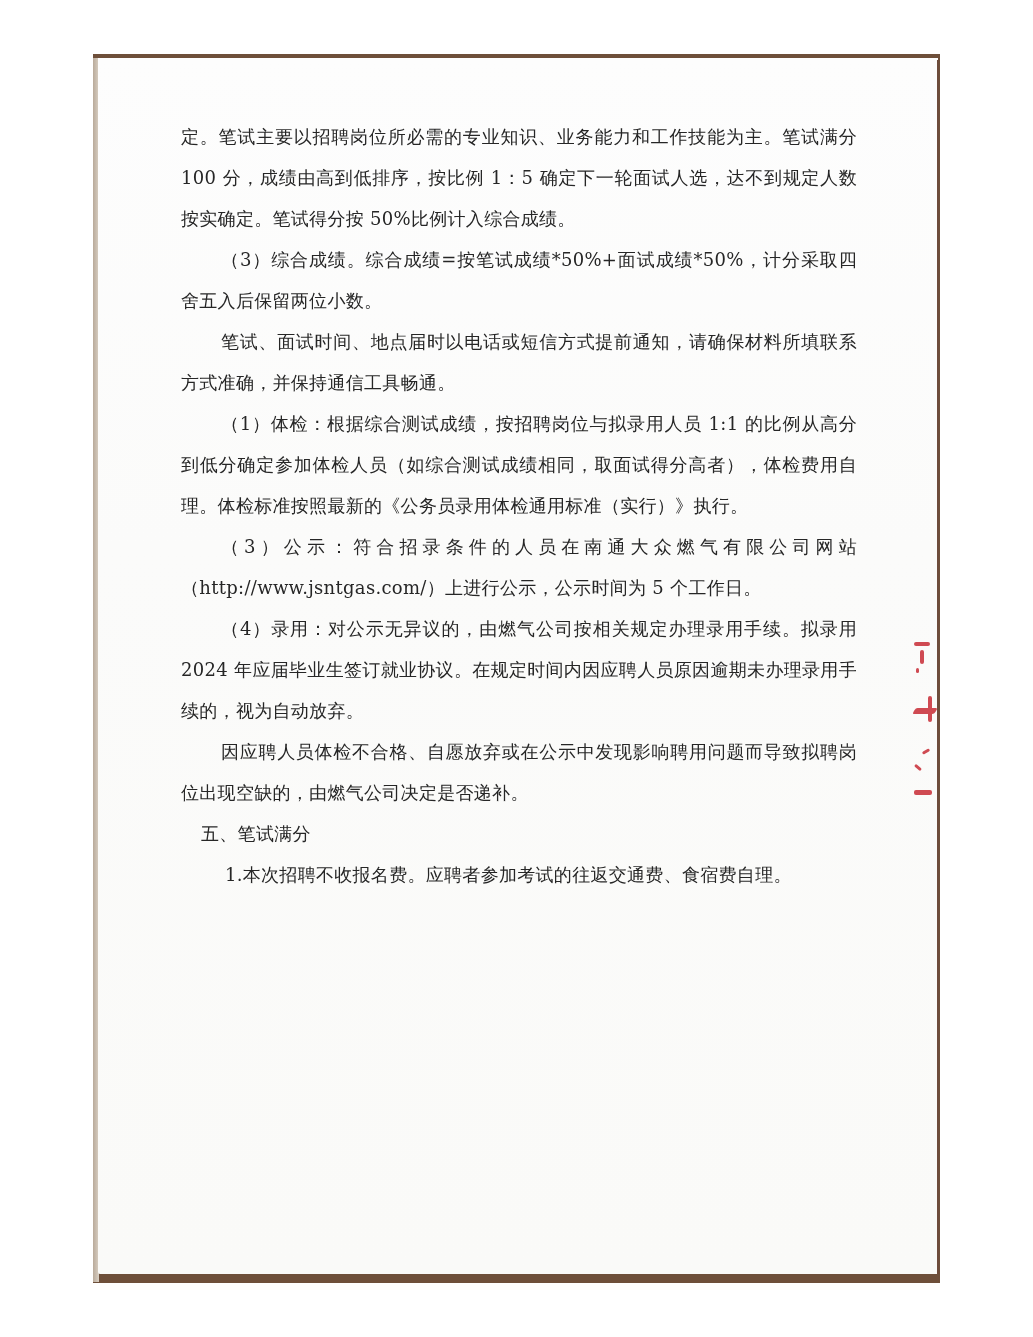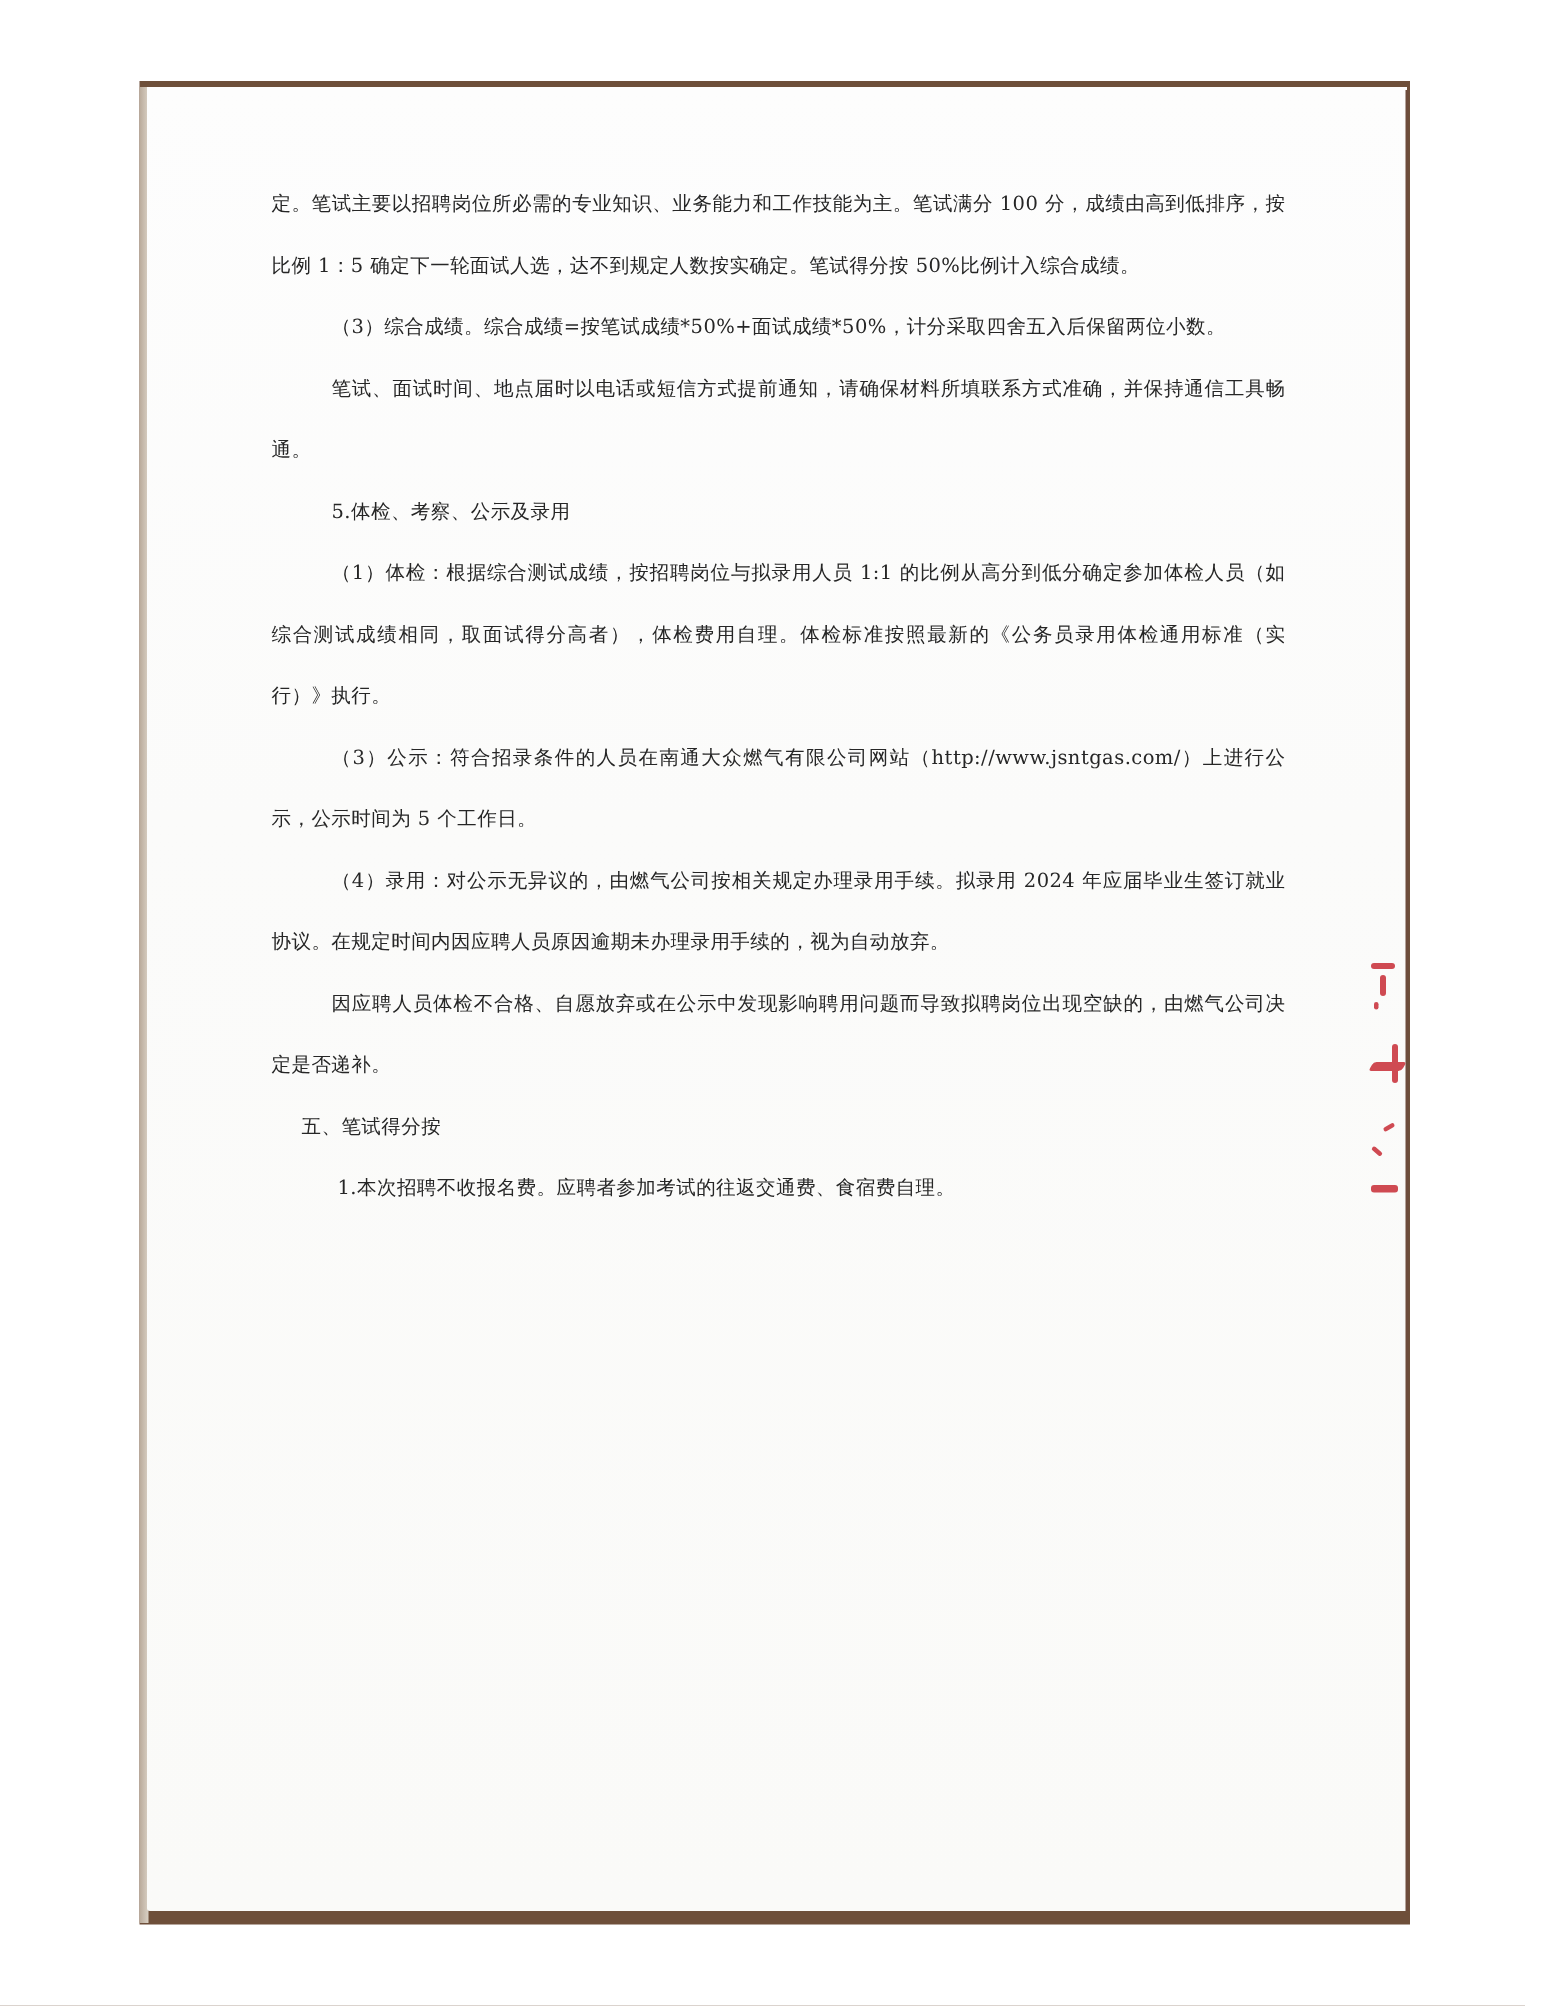--- a/index.html
+++ b/index.html
@@ -38,21 +38,21 @@
       width: 6px;
       height: 1224px;
       background: linear-gradient(90deg, #b9aa9a, #d9d0c4);
     }
     .body-text {
       position: absolute;
       left: 181px;
       top: 116px;
       width: 676px;
       color: #262626;
-      font-size: 13px;
+      font-size: 18px;
       letter-spacing: 0.3px;
     }
     .para {
       margin: 0;
       line-height: 41px;
       text-align: justify;
       text-indent: 40px;
     }
     .para.noindent { text-indent: 0; }
     .para.heading { text-indent: 20px; }
@@ -84,26 +84,25 @@
 
 <div class="scan-bg"></div>
 <div class="paper-left-shade"></div>
 <div class="paper"></div>
 <div class="right-edge-line"></div>
 
 <div class="body-text">
   <p class="para noindent">定。笔试主要以招聘岗位所必需的专业知识、业务能力和工作技能为主。笔试满分 100 分，成绩由高到低排序，按比例 1：5 确定下一轮面试人选，达不到规定人数按实确定。笔试得分按 50%比例计入综合成绩。</p>
   <p class="para">（3）综合成绩。综合成绩=按笔试成绩*50%+面试成绩*50%，计分采取四舍五入后保留两位小数。</p>
   <p class="para">笔试、面试时间、地点届时以电话或短信方式提前通知，请确保材料所填联系方式准确，并保持通信工具畅通。</p>
-  <p class="para">5.体检、考察、公示及录用</p>
   <p class="para">（1）体检：根据综合测试成绩，按招聘岗位与拟录用人员 1:1 的比例从高分到低分确定参加体检人员（如综合测试成绩相同，取面试得分高者），体检费用自理。体检标准按照最新的《公务员录用体检通用标准（实行）》执行。</p>
   <p class="para">（3）公示：符合招录条件的人员在南通大众燃气有限公司网站（http://www.jsntgas.com/）上进行公示，公示时间为 5 个工作日。</p>
   <p class="para">（4）录用：对公示无异议的，由燃气公司按相关规定办理录用手续。拟录用 2024 年应届毕业生签订就业协议。在规定时间内因应聘人员原因逾期未办理录用手续的，视为自动放弃。</p>
   <p class="para">因应聘人员体检不合格、自愿放弃或在公示中发现影响聘用问题而导致拟聘岗位出现空缺的，由燃气公司决定是否递补。</p>
-  <p class="para heading">五、笔试得分按</p>
+  <p class="para heading">五、笔试满分</p>
   <p class="para item">1.本次招聘不收报名费。应聘者参加考试的往返交通费、食宿费自理。</p>
 </div>
 
 <div class="stamp">
   <div class="mark" style="left:4px;top:4px;width:16px;height:4px;"></div>
   <div class="mark" style="left:10px;top:12px;width:4px;height:14px;"></div>
   <div class="mark" style="left:6px;top:30px;width:3px;height:5px;"></div>
   <div class="mark" style="left:4px;top:70px;width:22px;height:6px;transform:skewX(-30deg);"></div>
   <div class="mark" style="left:18px;top:58px;width:4px;height:26px;"></div>
   <div class="mark" style="left:12px;top:112px;width:8px;height:3px;transform:rotate(-30deg);"></div>

